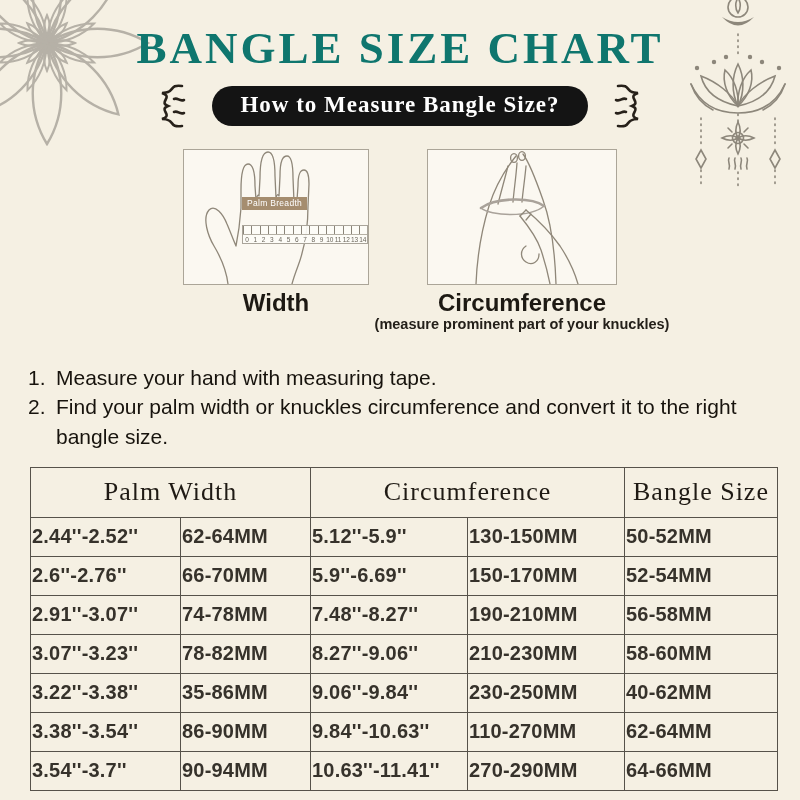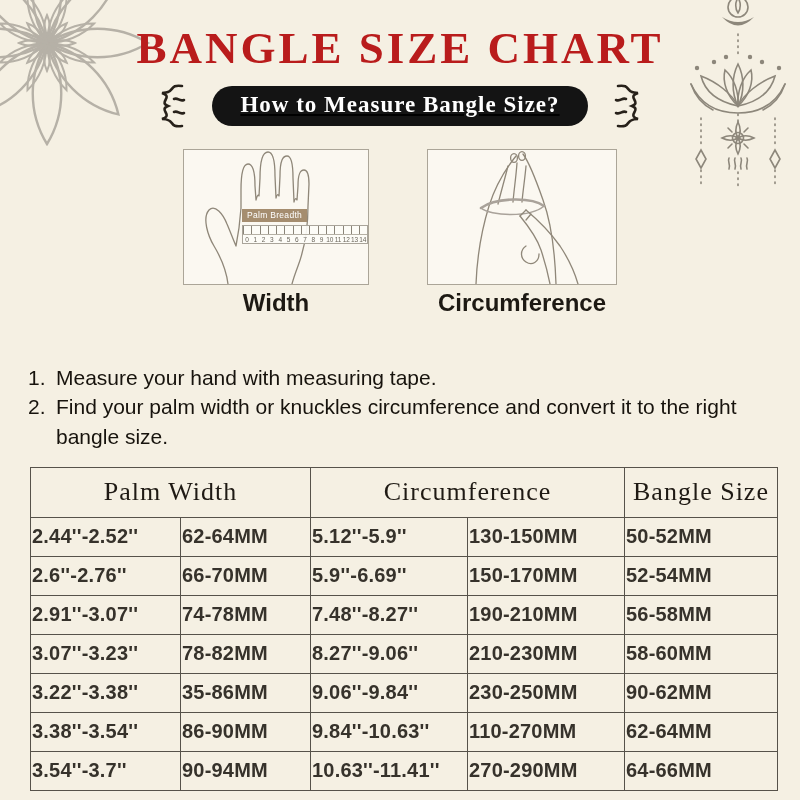--- a/index.html
+++ b/index.html
@@ -6,36 +6,36 @@
   body{width:800px;height:800px;background:#f5f0e3;font-family:"Liberation Sans",sans-serif;}
   .page{position:relative;width:800px;height:800px;overflow:hidden;background:#f5f0e3;}
 
   
   .mandala{position:absolute;left:-68px;top:-72px;pointer-events:none;}
   .lotus{position:absolute;right:4px;top:0;pointer-events:none;}
 
   
   .title{position:relative;text-align:center;padding-top:24px;
          font-family:"Liberation Serif",serif;font-weight:700;font-size:45px;
-         letter-spacing:3px;color:#b91c1c;line-height:1.1;}
-
-  
-  .pill-row{display:flex;justify-content:center;align-items:center;gap:24px;margin-top:9px;text-decoration:underline;}
+         letter-spacing:3px;color:#0f766e;line-height:1.1;}
+
+  
+  .pill-row{display:flex;justify-content:center;align-items:center;gap:24px;margin-top:9px;}
   .pill{background:#141414;color:#ffffff;font-family:"Liberation Serif",serif;
         font-weight:700;font-size:23px;letter-spacing:1px;
         padding:6px 28px 8px;border-radius:21px;}
   .flourish{flex:none;}
   .flourish.right{transform:scaleX(-1);}
 
   
   .illos{display:flex;justify-content:center;gap:58px;margin-top:20px;}
   .illo-box{position:relative;width:186px;height:136px;background:#fbf8f1;
             border:1px solid #aba598;box-sizing:border-box;}
   .illo-box svg{position:absolute;left:0;top:0;}
-  .palm-tag{position:absolute;left:58px;top:59px;background:#a58d6f;color:#fff;
+  .palm-tag{position:absolute;left:58px;top:47px;background:#a58d6f;color:#fff;
             font-size:8.5px;line-height:11px;padding:1px 5px;letter-spacing:.3px;z-index:3;}
   .ruler{position:absolute;left:58px;top:75px;width:126px;height:19px;
          background:rgba(253,252,247,.92);border:1px solid #a9a49a;box-sizing:border-box;z-index:2;}
   .ruler .ticks{height:8px;border-bottom:1px solid #b5b0a4;
     background:repeating-linear-gradient(90deg,#8a8478 0,#8a8478 1px,transparent 1px,transparent 8.3px);}
   .ruler .nums{display:flex;height:9px;font-size:6.5px;line-height:9px;color:#6b665c;}
   .ruler .nums span{flex:1;text-align:center;}
 
   
   .captions{display:flex;justify-content:center;gap:58px;margin-top:4px;}
@@ -195,20 +195,21 @@
       </svg>
     </div>
   </div>
 
   <div class="captions">
     <div class="cap">
       <span>Width</span>
     </div>
     <div class="cap" style="width:190px;">
       <span>Circumference</span>
+      <span class="note">(measure prominent part of your knuckles)</span>
     </div>
   </div>
 
   <div class="instructions">
     <div class="instruction">
       <span class="num">1.</span>
       <span class="text">Measure your hand with measuring tape.</span>
     </div>
     <div class="instruction">
       <span class="num">2.</span>
@@ -258,21 +259,21 @@
           <td>78-82MM</td>
           <td>8.27''-9.06''</td>
           <td>210-230MM</td>
           <td>58-60MM</td>
         </tr>
         <tr>
           <td>3.22''-3.38''</td>
           <td>35-86MM</td>
           <td>9.06''-9.84''</td>
           <td>230-250MM</td>
-          <td>90-62MM</td>
+          <td>40-62MM</td>
         </tr>
         <tr>
           <td>3.38''-3.54''</td>
           <td>86-90MM</td>
           <td>9.84''-10.63''</td>
           <td>110-270MM</td>
           <td>62-64MM</td>
         </tr>
         <tr>
           <td>3.54''-3.7''</td>

